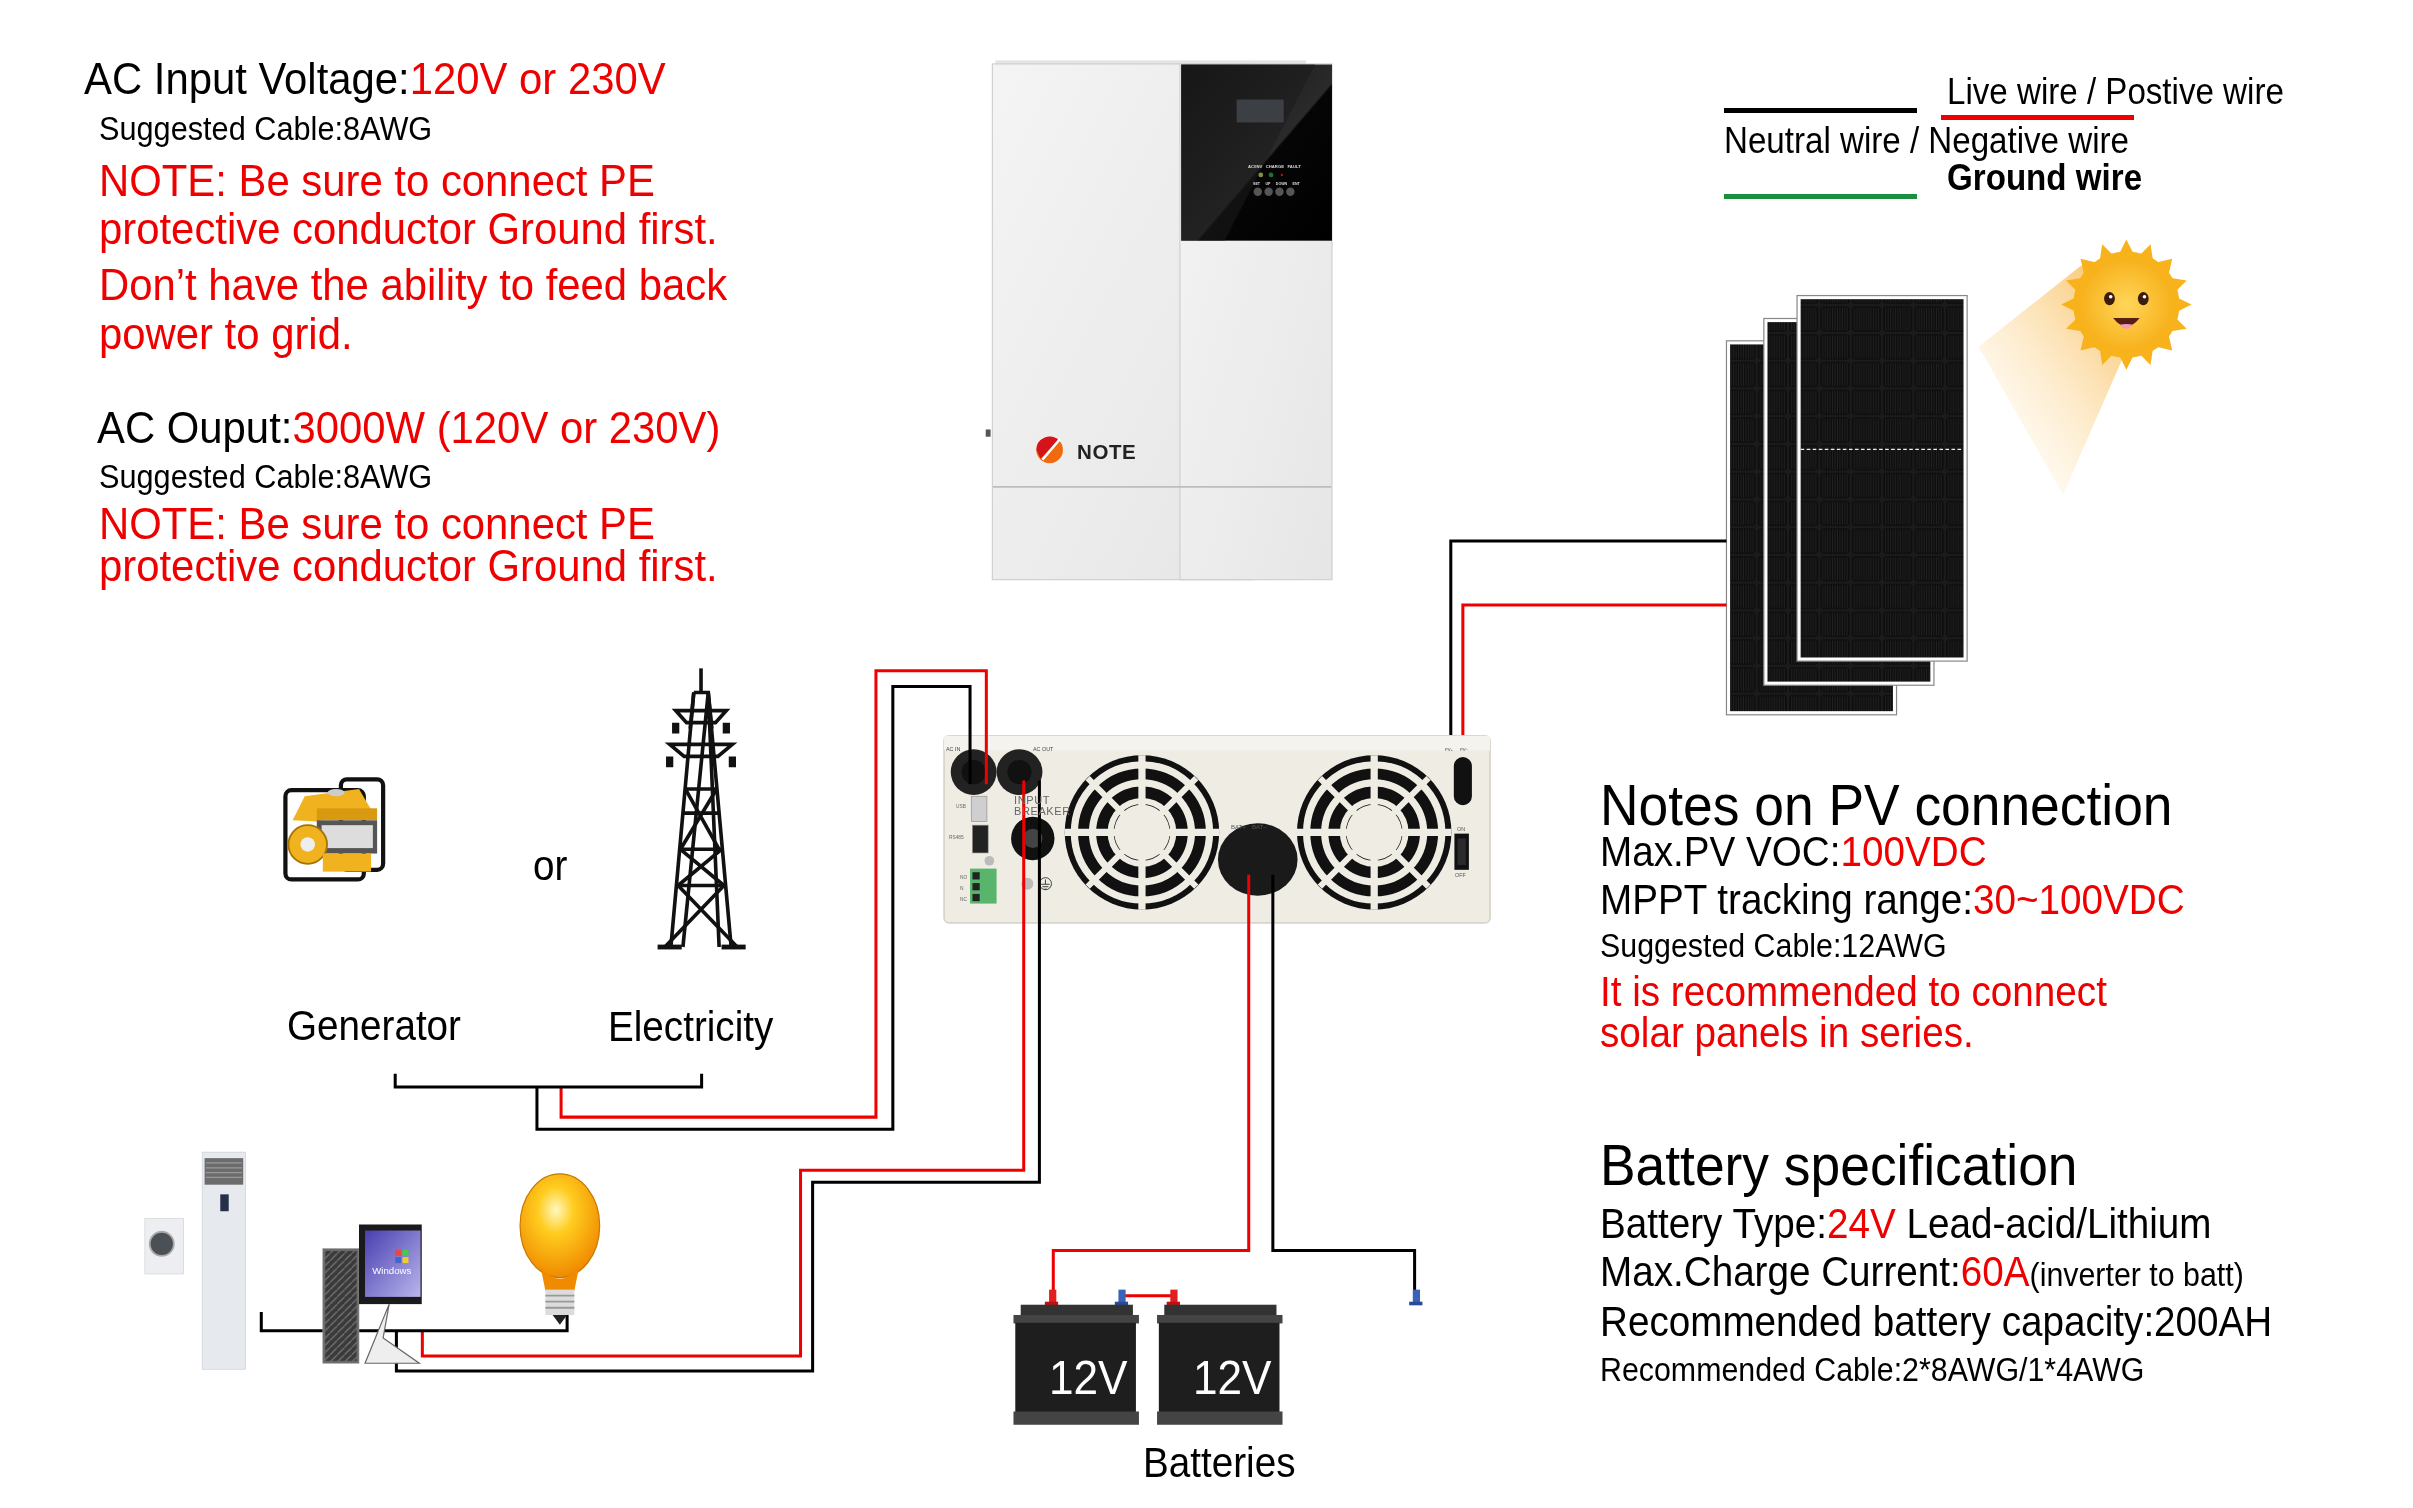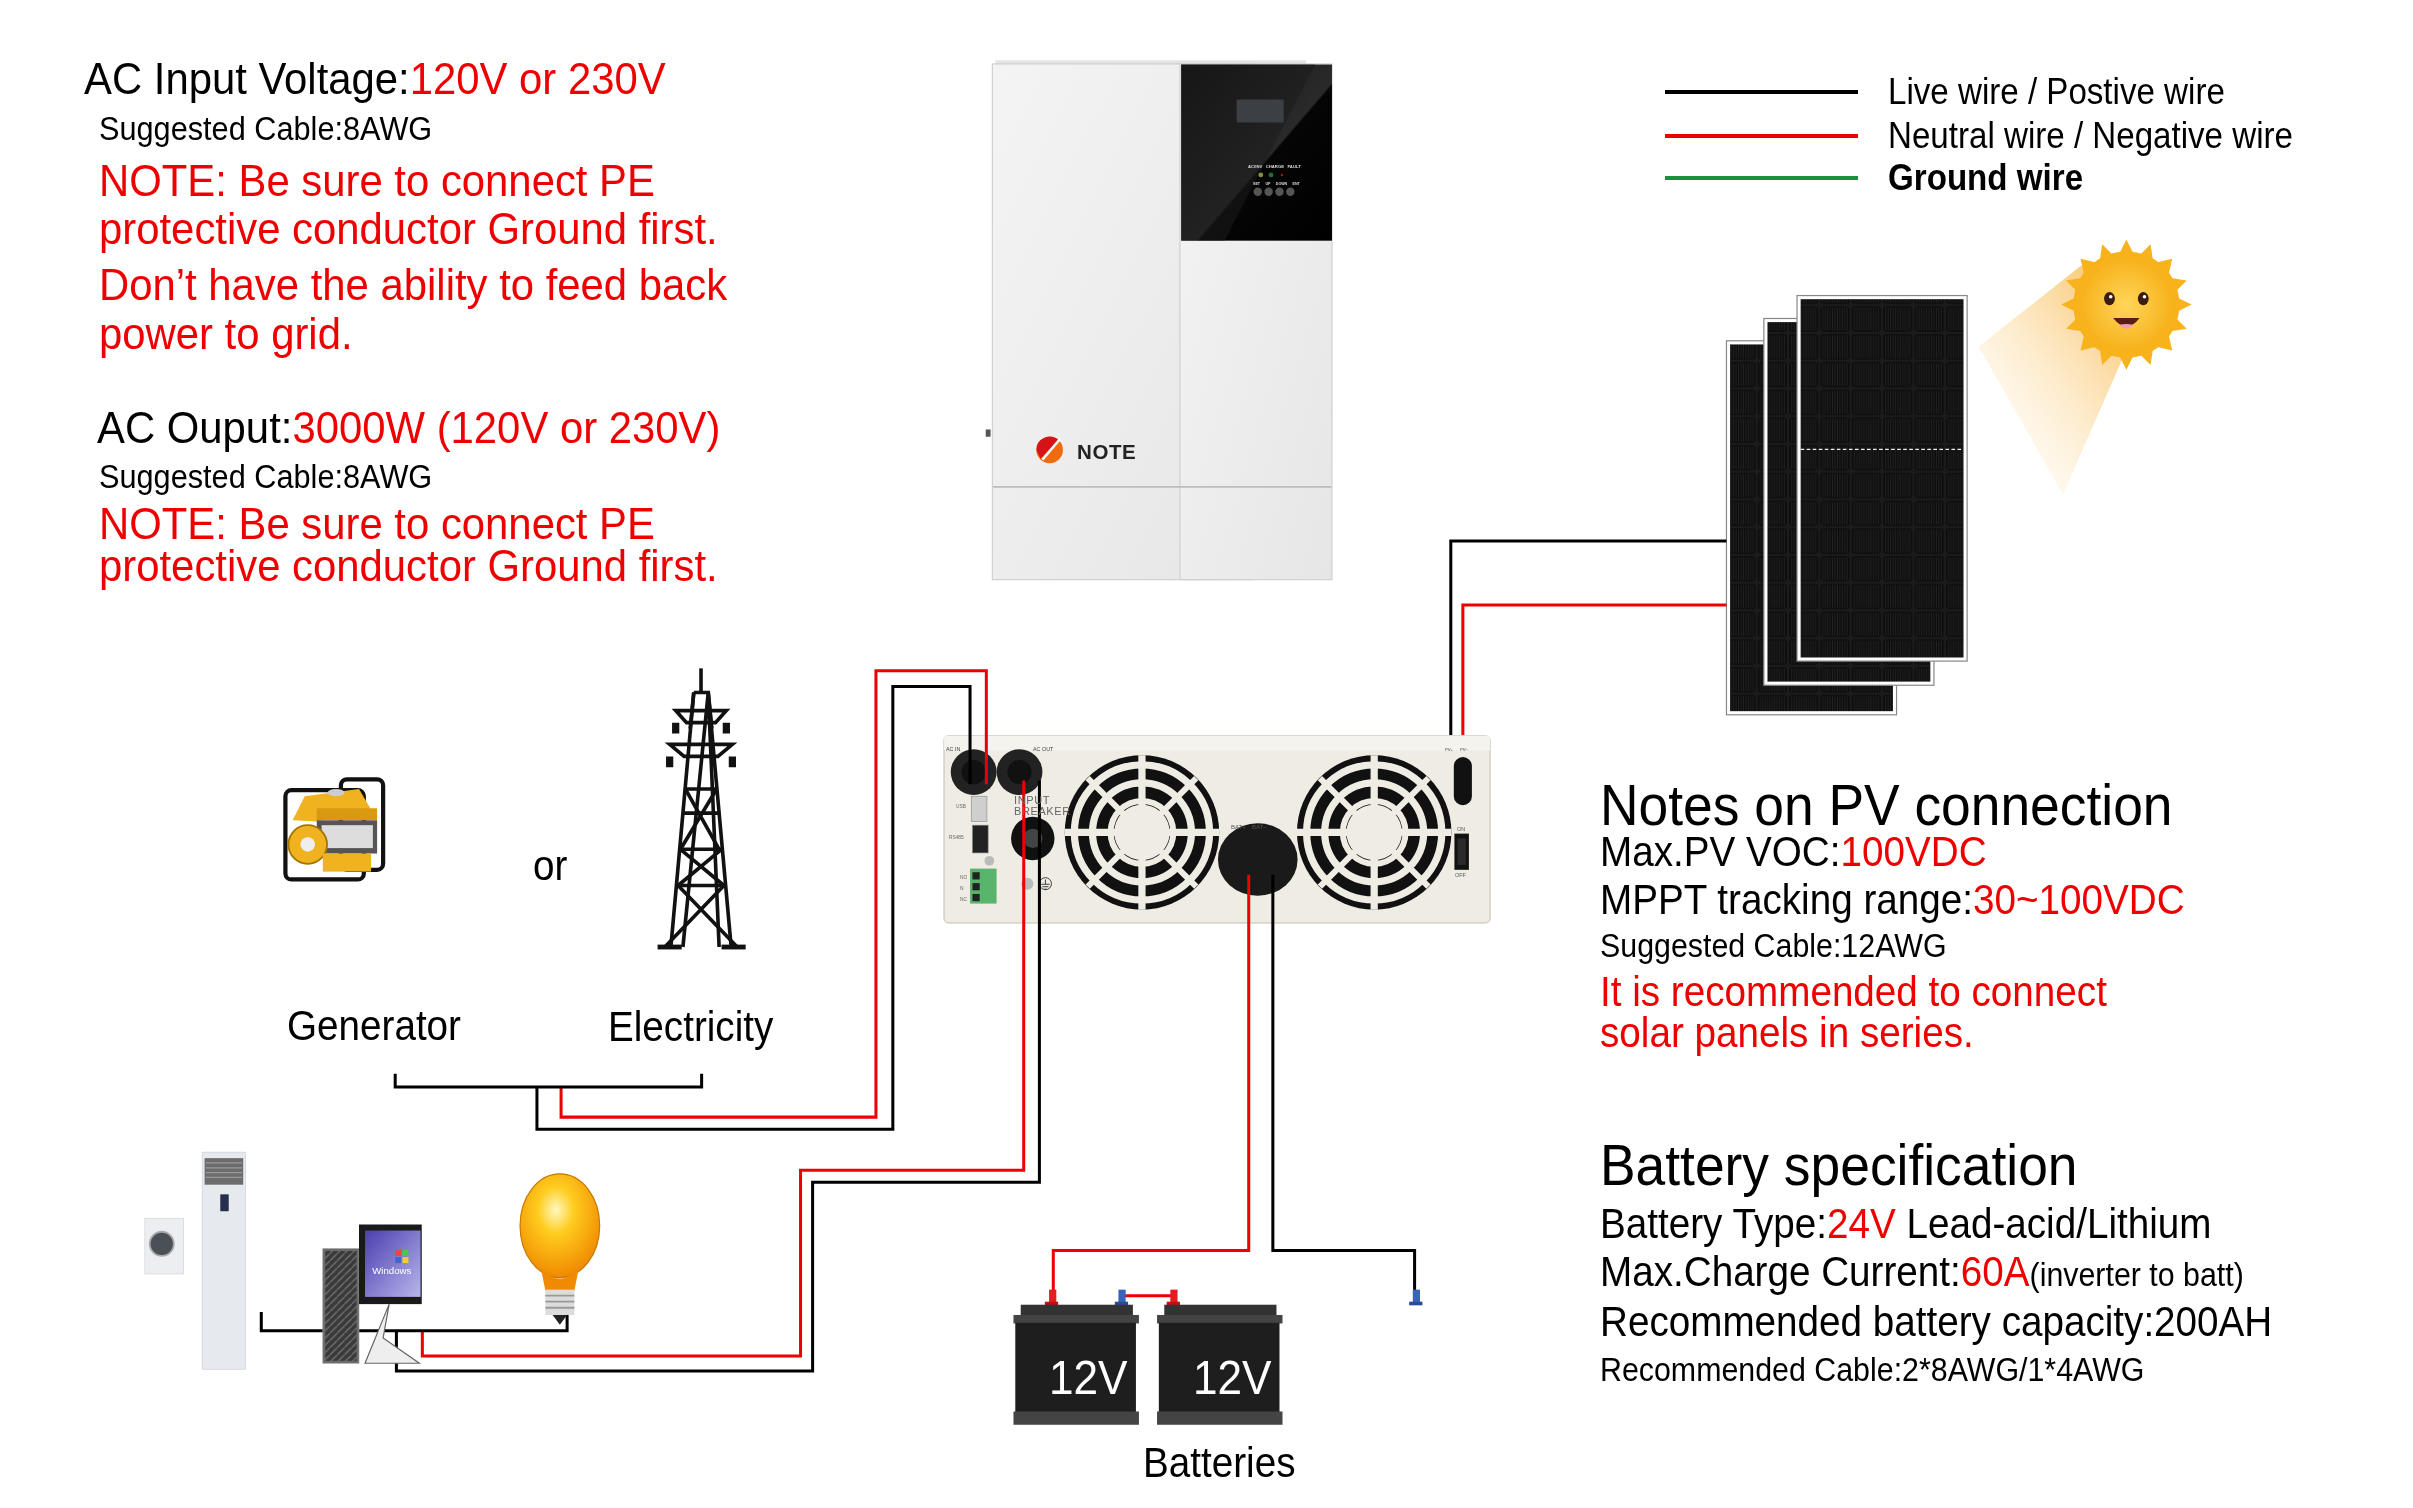--- a/index.html
+++ b/index.html
@@ -5,21 +5,21 @@
   html, body { margin:0; padding:0; background:#ffffff; }
   body { width:2413px; height:1508px; position:relative; overflow:hidden;
          font-family:"Liberation Sans", sans-serif; color:#000; }
   .abs { position:absolute; }
   .red { color:#ee0000; }
   .cond { display:inline-block; transform-origin:left top; white-space:nowrap; }
   .t-xl { font-size:45px; line-height:1; }
   .t-l  { font-size:42px; line-height:1; }
   .t-s  { font-size:33px; line-height:1; }
   svg.layer { position:absolute; left:0; top:0; }
-  .legend-row { position:absolute; left:1665px; display:flex; align-items:center; }
+  .legend-row { position:absolute; left:1724px; display:flex; align-items:flex-end; }
   .legend-line { width:193px; height:4.8px; margin-right:30px; }
   .legend-text { font-size:36px; transform:scaleX(0.92); transform-origin:left center; white-space:nowrap; }
   .bat-label { position:absolute; color:#fff; font-size:48px; }
 </style>
 </head>
 <body>
 
 <div class="abs" style="left:84px; top:56px;text-decoration:underline;">
   <div class="cond t-xl" style="transform:scaleX(0.93);">
     <span>AC Input Voltage:</span><span class="red">120V or 230V</span>
@@ -37,21 +37,21 @@
   </div>
 </div>
 <div class="abs cond t-s" style="left:99px; top:460px; transform:scaleX(0.93);">Suggested Cable:8AWG</div>
 <div class="abs cond t-xl red" style="left:99px; top:501px; transform:scaleX(0.93);">NOTE: Be sure to connect PE</div>
 <div class="abs cond t-xl red" style="left:99px; top:543px; transform:scaleX(0.93);">protective conductor Ground first.</div>
 
 <div class="legend-row" style="top:71px;">
   <div class="legend-line" style="background:#000;"></div>
   <span class="legend-text">Live wire / Postive wire</span>
 </div>
-<div class="legend-row" style="top:115px;">
+<div class="legend-row" style="top:115px;flex-direction:column;">
   <div class="legend-line" style="background:#ee0000;"></div>
   <span class="legend-text">Neutral wire / Negative wire</span>
 </div>
 <div class="legend-row" style="top:157px;font-weight:bold;">
   <div class="legend-line" style="background:#1a8f3c;"></div>
   <span class="legend-text">Ground wire</span>
 </div>
 
 <svg class="layer" width="2413" height="1508" viewBox="0 0 4000 2500">
   <defs>

